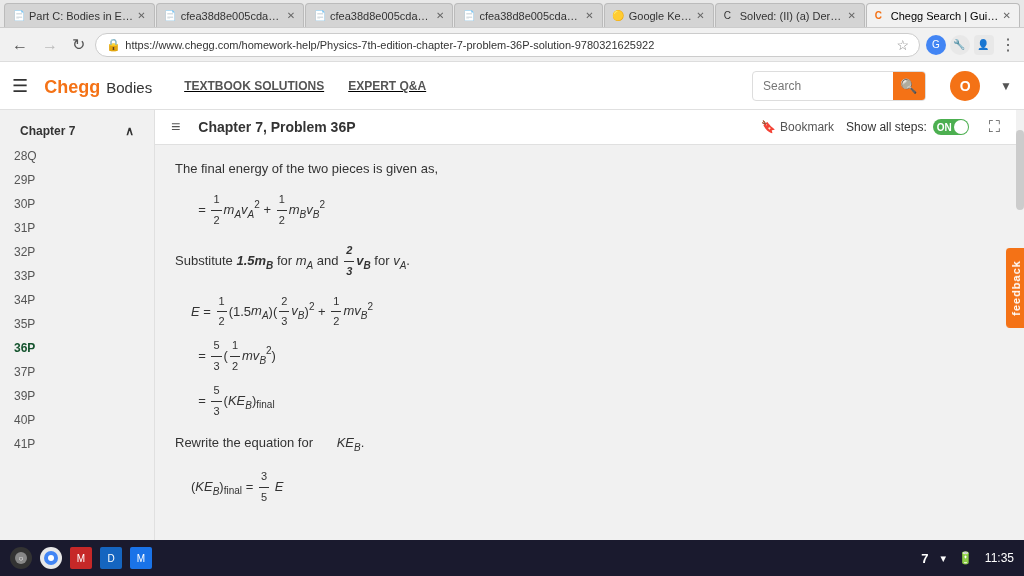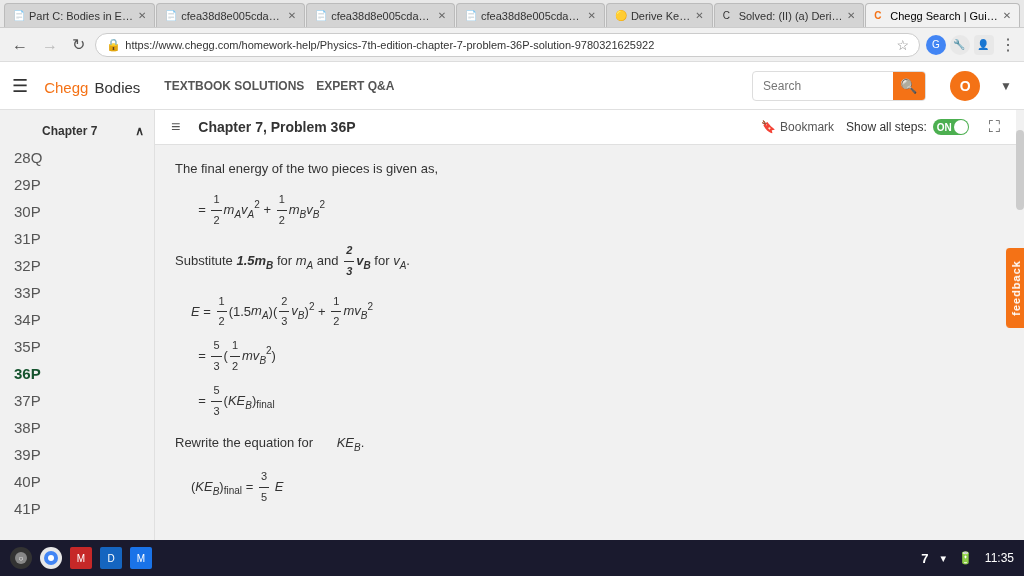--- a/index.html
+++ b/index.html
@@ -55,47 +55,47 @@
     .ext-icon { width: 20px; height: 20px; border-radius: 50%; background: #ddd; display: flex; align-items: center; justify-content: center; font-size: 10px; }
     .menu-dots { font-size: 16px; color: #555; cursor: pointer; }
 
     
     .chegg-header {
       background: #fff; height: 48px; display: flex; align-items: center;
       padding: 0 12px; border-bottom: 1px solid #e0e0e0; gap: 16px;
     }
     .hamburger { font-size: 18px; color: #333; cursor: pointer; }
     .chegg-logo { font-size: 22px; font-weight: bold; color: #f47216; }
-    .chegg-logo span { color: #333; font-size: 15px; font-weight: normal; }
-    .chegg-nav { display: flex; gap: 12px; margin-left: 8px; }
+    .chegg-logo span { color: #333; font-size: 18px; font-weight: bold; }
+    .chegg-nav { display: flex; gap: 24px; margin-left: 16px; text-decoration: underline; }
     .nav-link { font-size: 12px; font-weight: bold; color: #555; text-decoration: none; cursor: pointer; }
     .search-box {
       margin-left: auto; display: flex; align-items: center;
       border: 1px solid #ddd; border-radius: 4px; overflow: hidden;
       height: 30px;
     }
     .search-input { border: none; outline: none; padding: 0 10px; font-size: 12px; width: 140px; }
     .search-btn { background: #f47216; border: none; width: 32px; height: 30px; cursor: pointer; color: #fff; font-size: 14px; display: flex; align-items: center; justify-content: center; }
     .user-avatar { width: 30px; height: 30px; border-radius: 50%; background: #f47216; display: flex; align-items: center; justify-content: center; color: #fff; font-size: 14px; font-weight: bold; margin-left: 8px; }
     .dropdown-arrow { color: #555; font-size: 12px; margin-left: 4px; cursor: pointer; }
 
     
     .content-area { display: flex; flex: 1; overflow: hidden; }
 
     
     .sidebar {
       width: 155px; flex-shrink: 0; border-right: 1px solid #e0e0e0;
       overflow-y: auto; padding: 8px 0;
     }
     .sidebar-chapter {
-      padding: 6px 10px; font-size: 12px; font-weight: bold; color: #333;
-      display: flex; justify-content: space-between; align-items: center; margin-left: 32px;
+      padding: 6px 20px; font-size: 12px; font-weight: bold; color: #333;
+      display: flex; justify-content: space-between; align-items: center;
     }
     .sidebar-item {
-      padding: 5px 14px; font-size: 15px; color: #555; cursor: pointer;
+      padding: 5px 14px; font-size: 12px; color: #555; cursor: pointer;
     }
     .sidebar-item.active { color: #14532d; font-weight: bold; }
 
     
     .main-content { flex: 1; overflow-y: auto; padding: 0; }
 
     
     .problem-header {
       display: flex; align-items: center; padding: 8px 16px;
       border-bottom: 1px solid #e0e0e0; gap: 12px; background: #fff;
@@ -160,21 +160,21 @@
       <span class="tab-label">cfea38d8e005cda6...</span>
       <span class="tab-close">✕</span>
     </div>
     <div class="tab">
       <span class="tab-favicon">📄</span>
       <span class="tab-label">cfea38d8e005cda6...</span>
       <span class="tab-close">✕</span>
     </div>
     <div class="tab">
       <span class="tab-favicon">🟡</span>
-      <span class="tab-label">Derive Keep</span>
+      <span class="tab-label">Google Keep</span>
       <span class="tab-close">✕</span>
     </div>
     <div class="tab">
       <span class="tab-favicon">C</span>
       <span class="tab-label">Solved: (II) (a) Derive</span>
       <span class="tab-close">✕</span>
     </div>
     <div class="tab active">
       <span class="tab-favicon" style="color:#f47216;font-weight:bold;">C</span>
       <span class="tab-label">Chegg Search | Guide</span>
@@ -227,21 +227,20 @@
       <div class="sidebar-item">28Q</div>
       <div class="sidebar-item">29P</div>
       <div class="sidebar-item">30P</div>
       <div class="sidebar-item">31P</div>
       <div class="sidebar-item">32P</div>
       <div class="sidebar-item">33P</div>
       <div class="sidebar-item">34P</div>
       <div class="sidebar-item">35P</div>
       <div class="sidebar-item active">36P</div>
       <div class="sidebar-item">37P</div>
-      <div class="sidebar-item">38P</div>
       <div class="sidebar-item">39P</div>
       <div class="sidebar-item">40P</div>
       <div class="sidebar-item">41P</div>
     </div>
 
     <div class="main-content">
 
       <div class="problem-header">
         <span class="list-icon">≡</span>
         <span class="problem-title">Chapter 7, Problem 36P</span>

